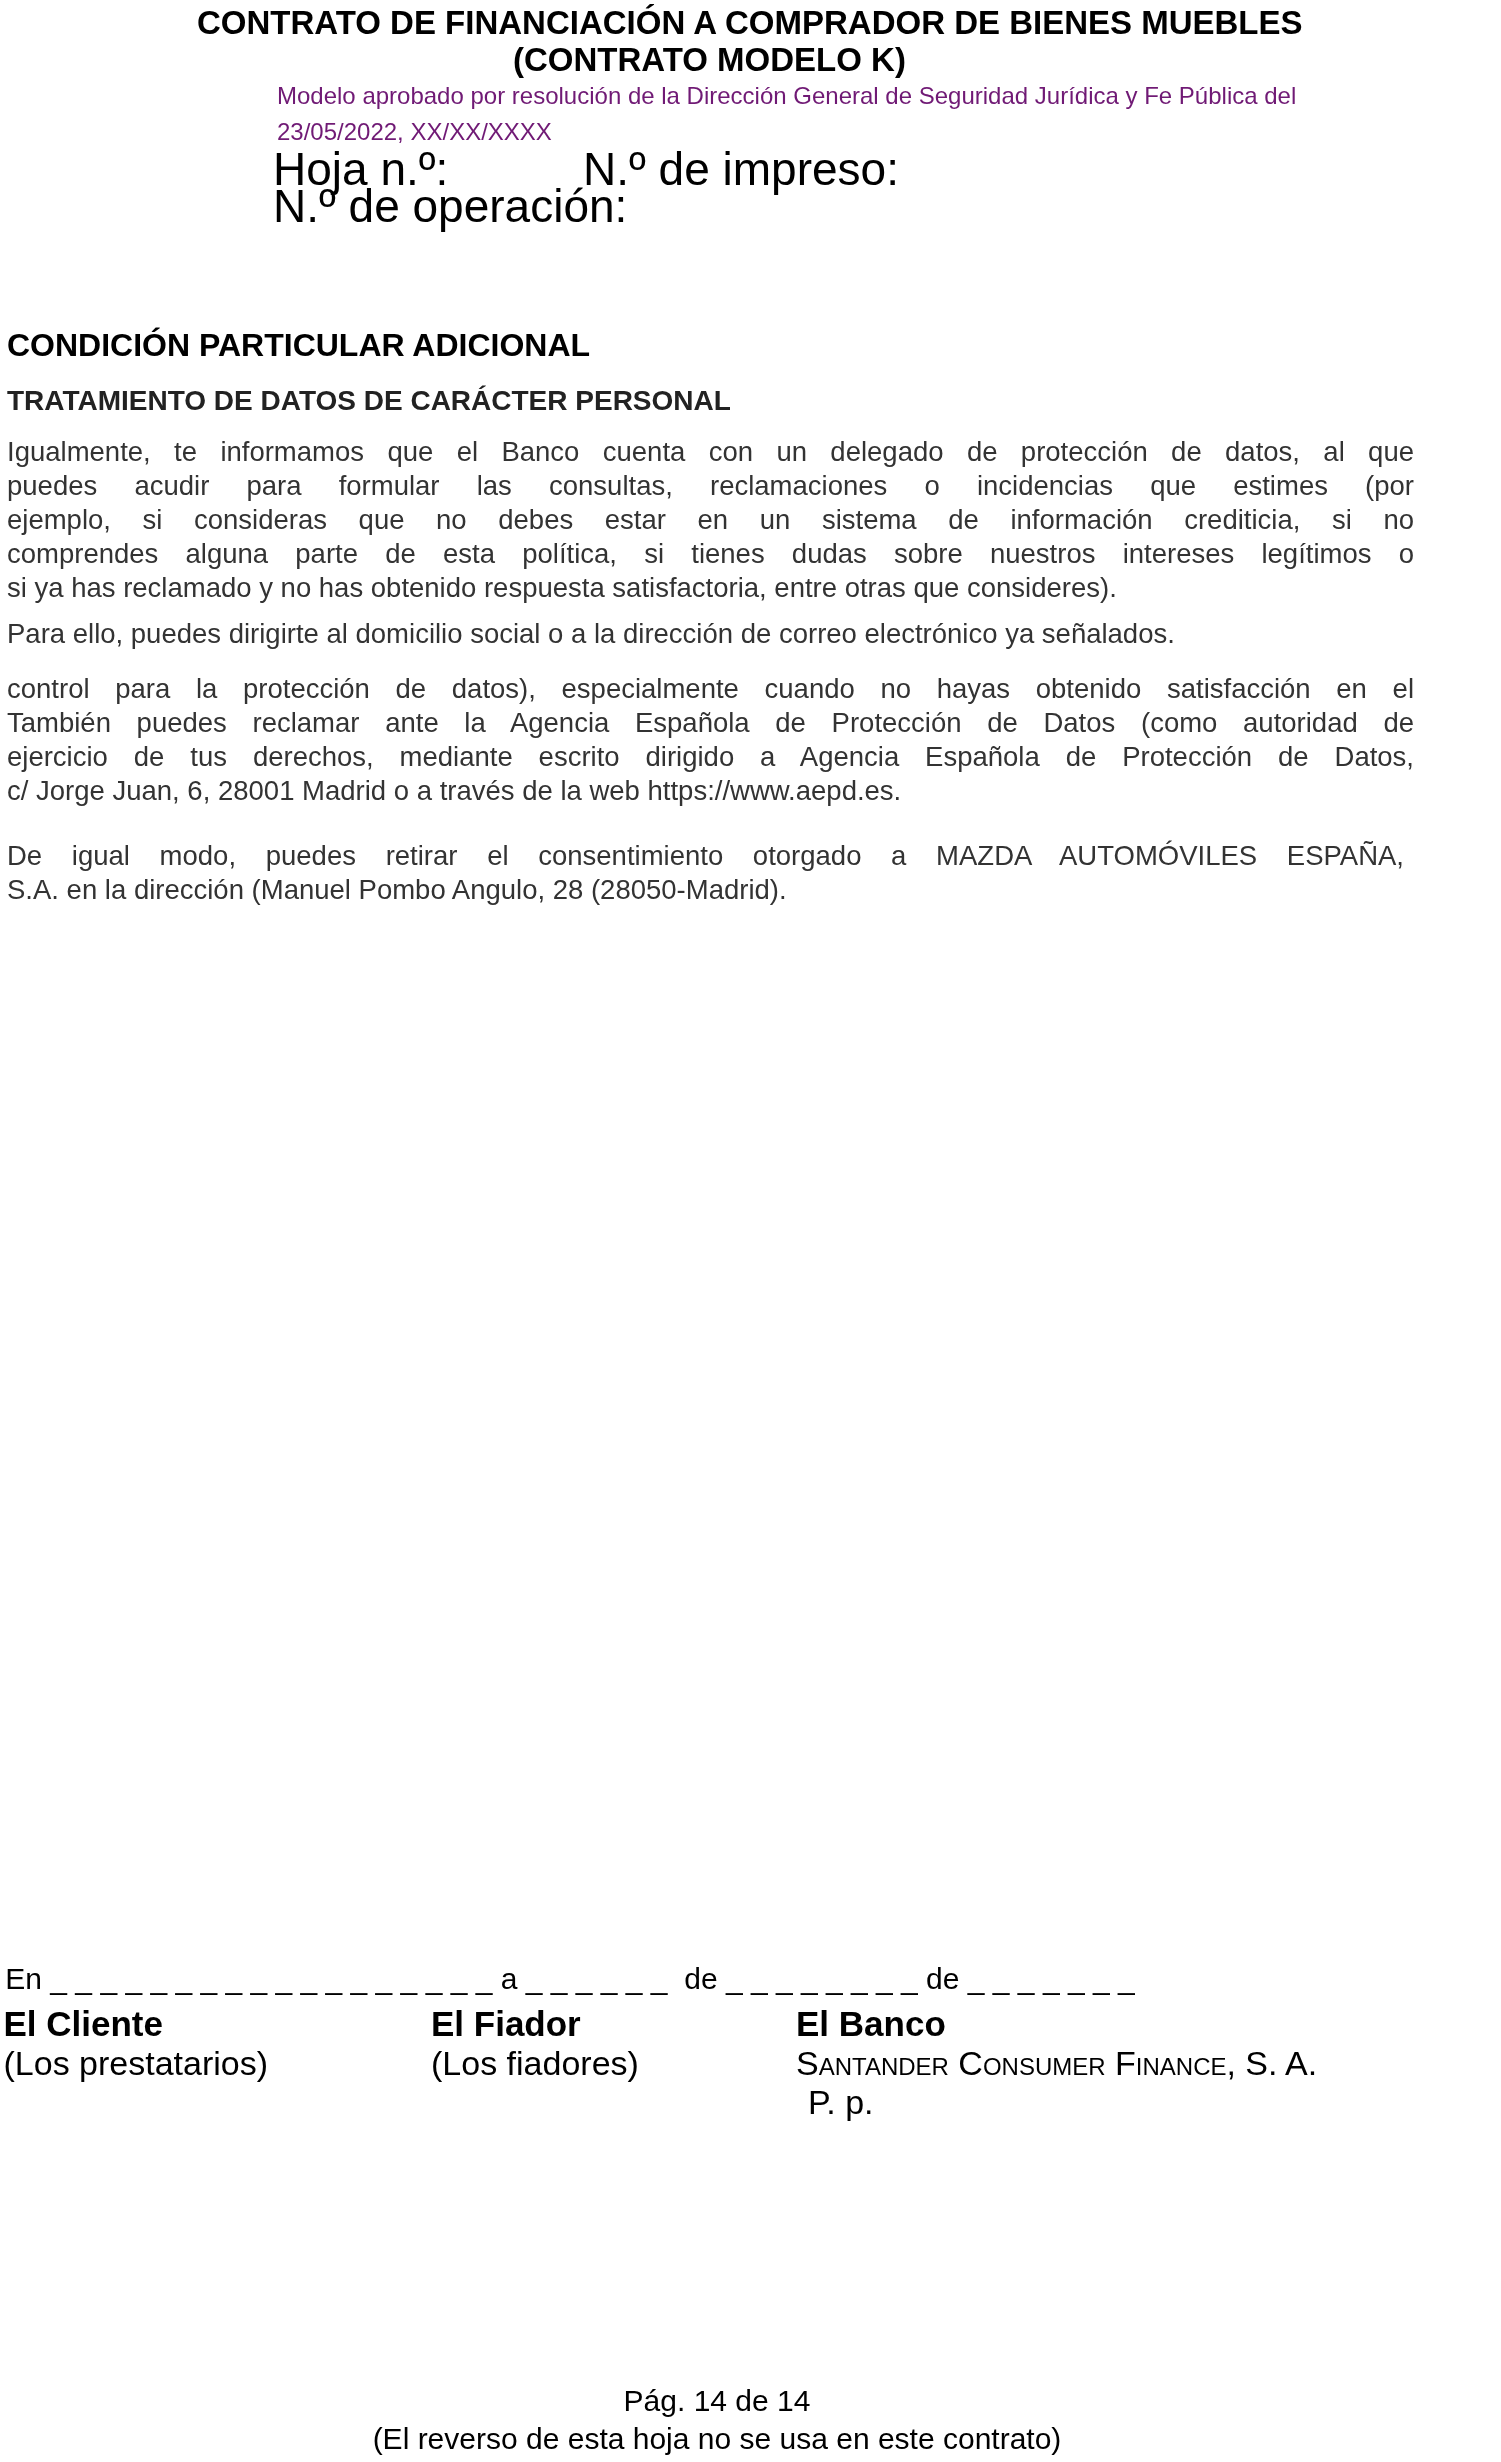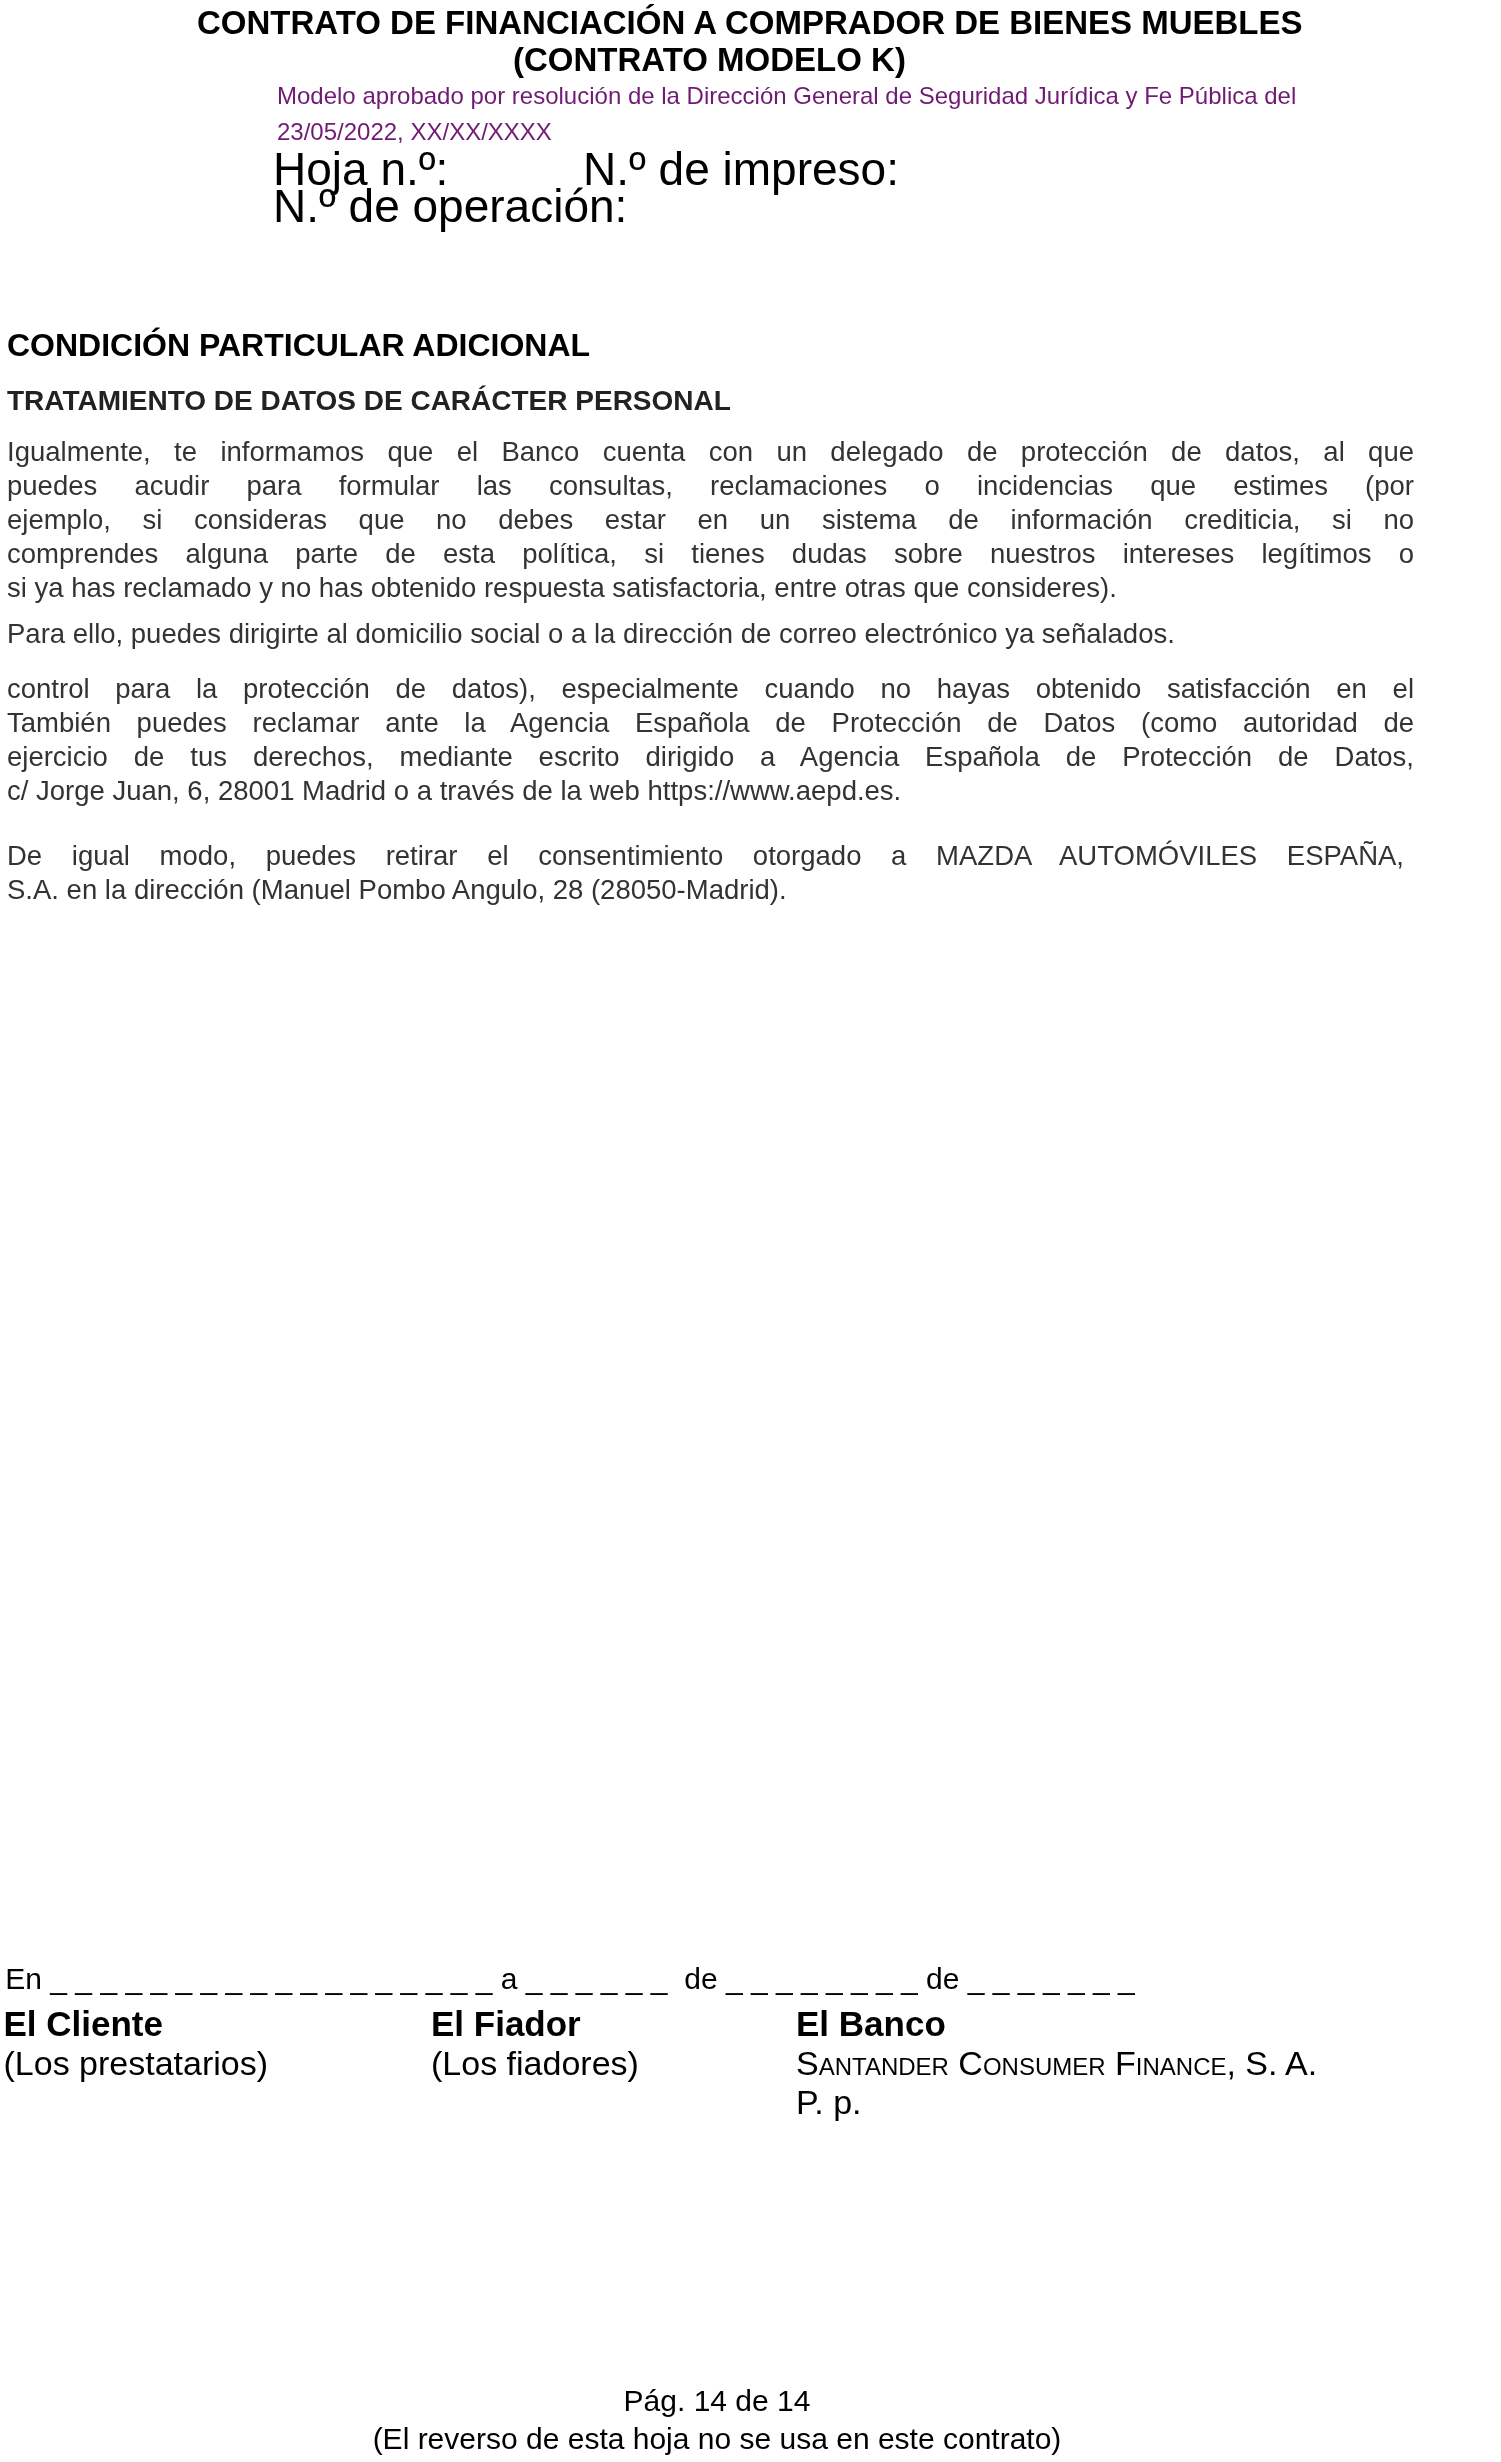--- a/index.html
+++ b/index.html
@@ -74,18 +74,18 @@
   <div class="sig-role" style="line-height:41px;">El Cliente</div>
   <div class="sig-sub" style="line-height:39px;text-align:center;">(Los prestatarios)</div>
 </div>
 <div class="abs" style="left:431px; top:2003px;">
   <div class="sig-role" style="line-height:41px;">El Fiador</div>
   <div class="sig-sub" style="line-height:39px;">(Los fiadores)</div>
 </div>
 <div class="abs" style="left:796px; top:2003px;">
   <div class="sig-role" style="line-height:41px;">El Banco</div>
   <div class="sig-sub smallcaps" style="line-height:39px;">Santander Consumer Finance, S. A.</div>
-  <div class="sig-sub" style="line-height:39px;">P. p.</div>
+  <div class="sig-sub" style="line-height:39px;margin-left:12px;">P. p.</div>
 </div>
 
 <div class="footer" style="top:2384px;">Pág. 14 de 14</div>
 <div class="footer" style="top:2422px;">(El reverso de esta hoja no se usa en este contrato)</div>
 
 
 </body></html>

